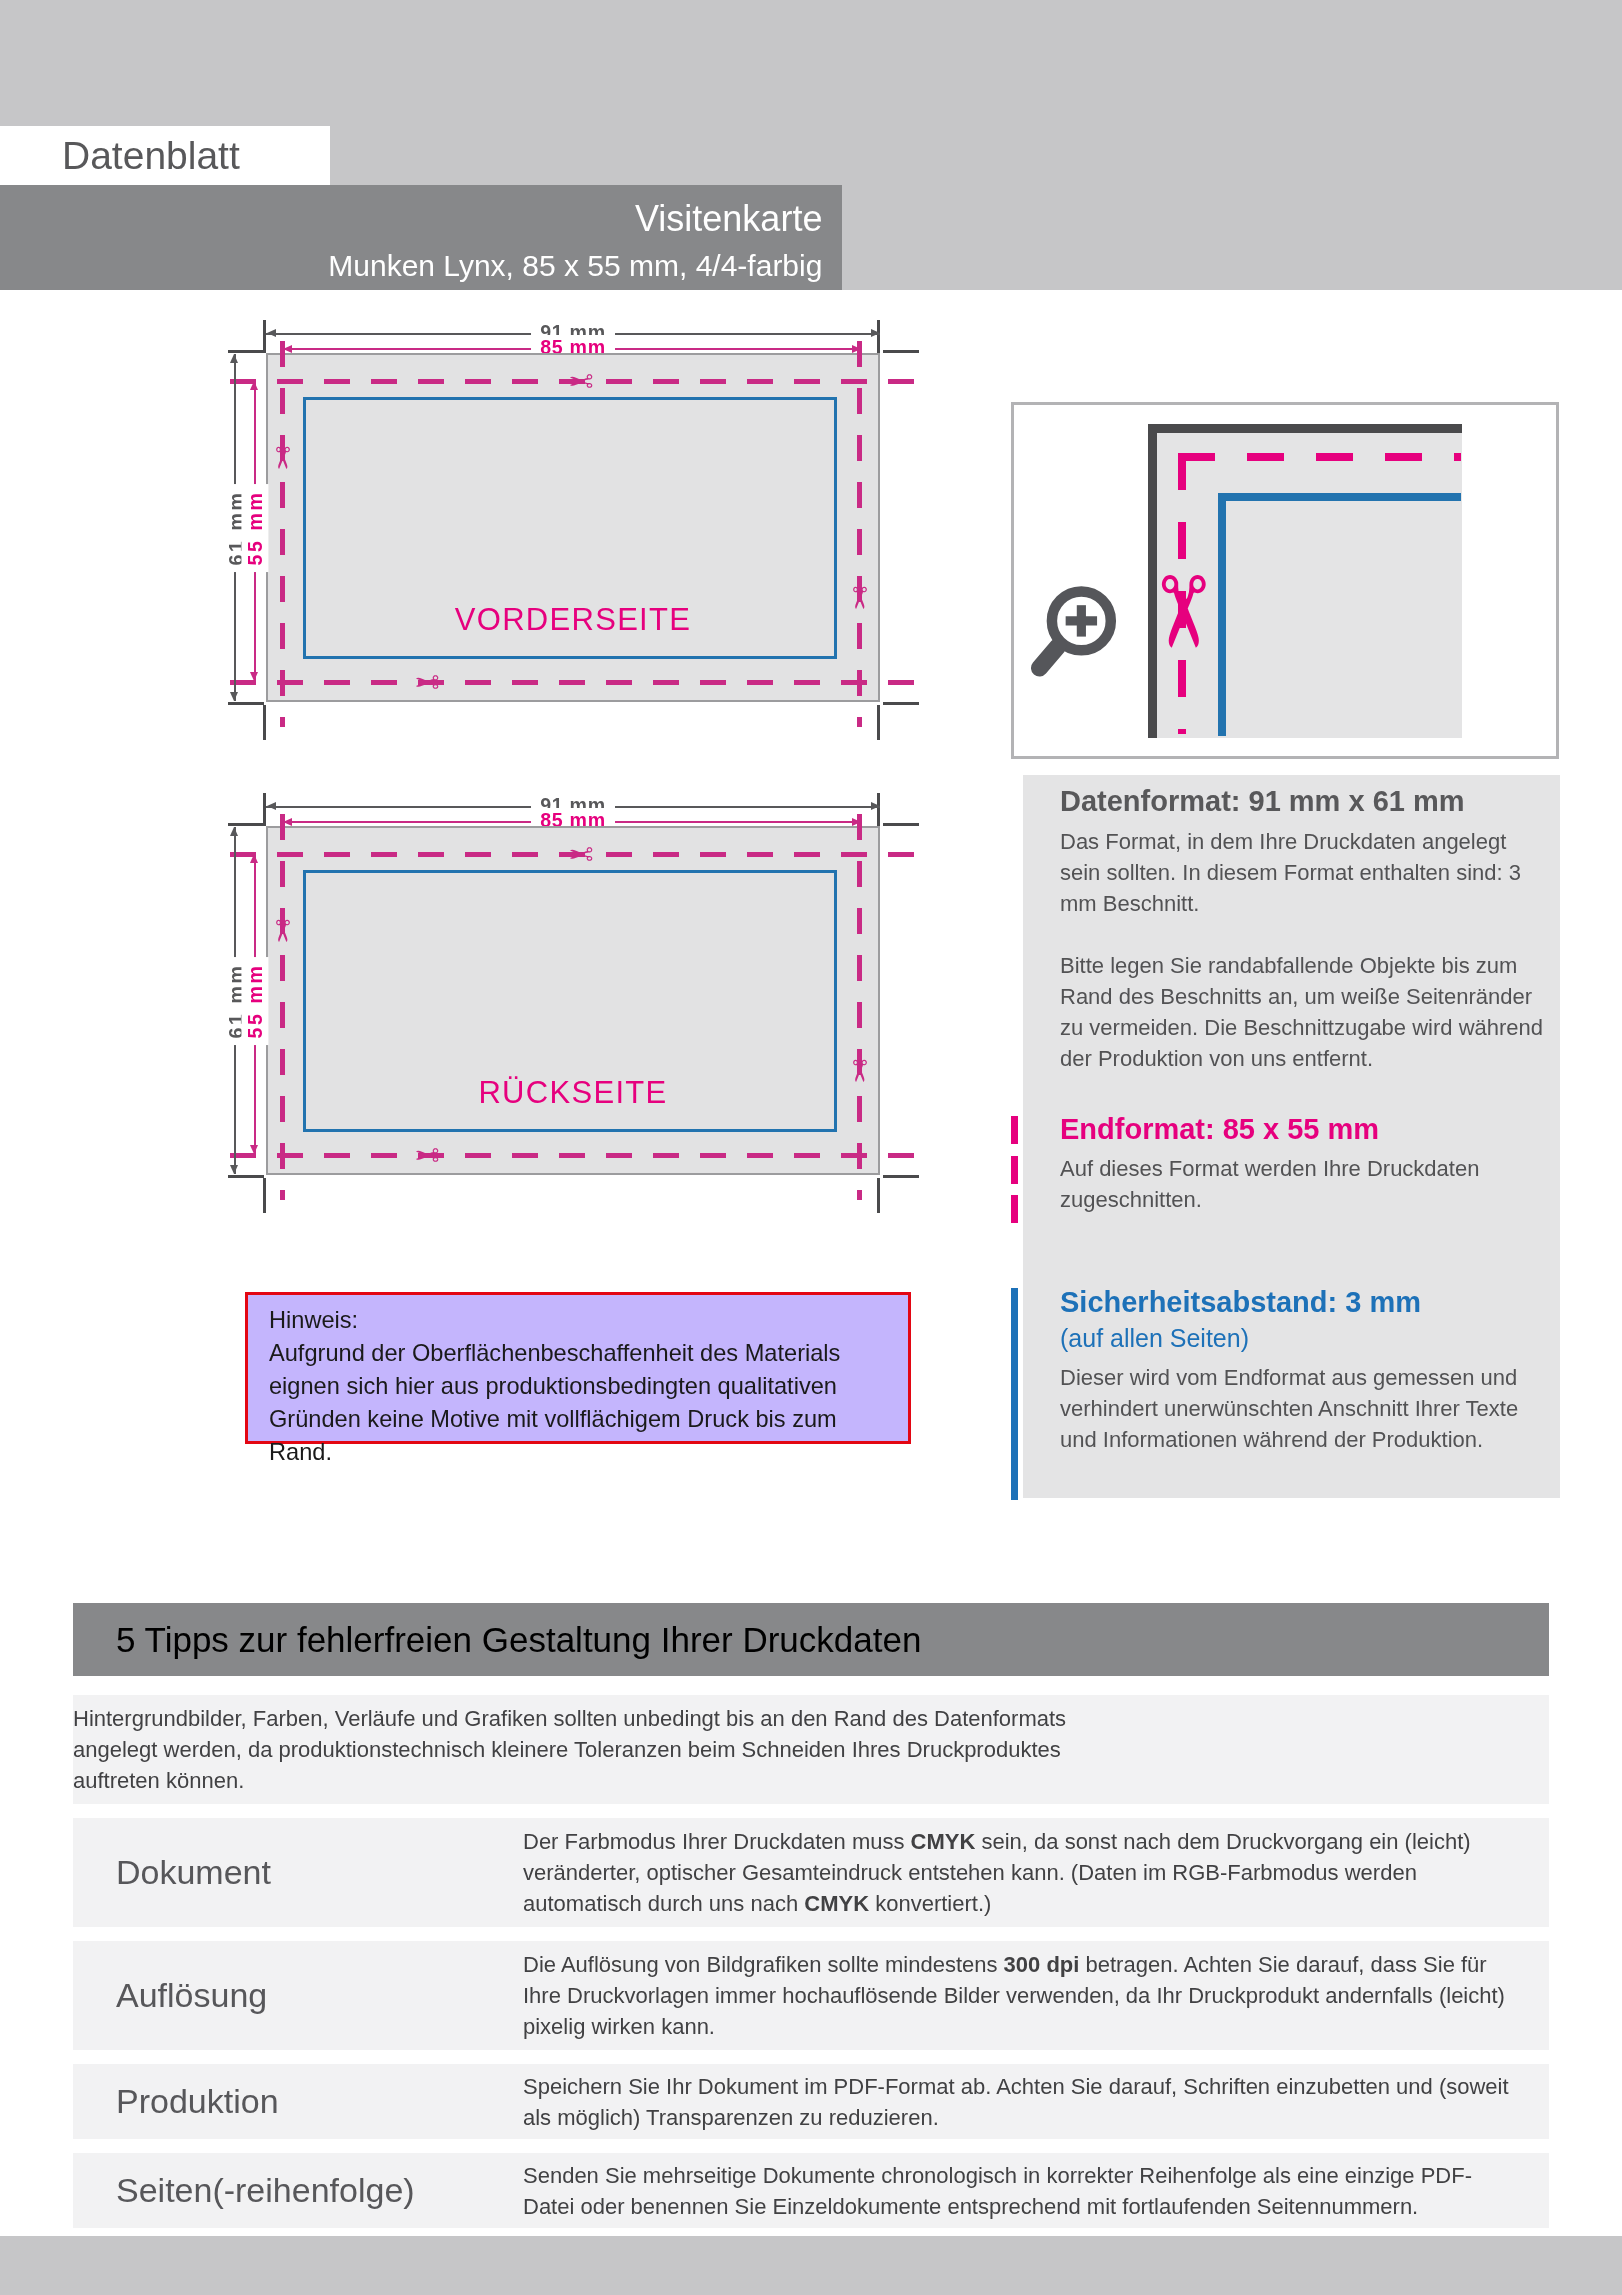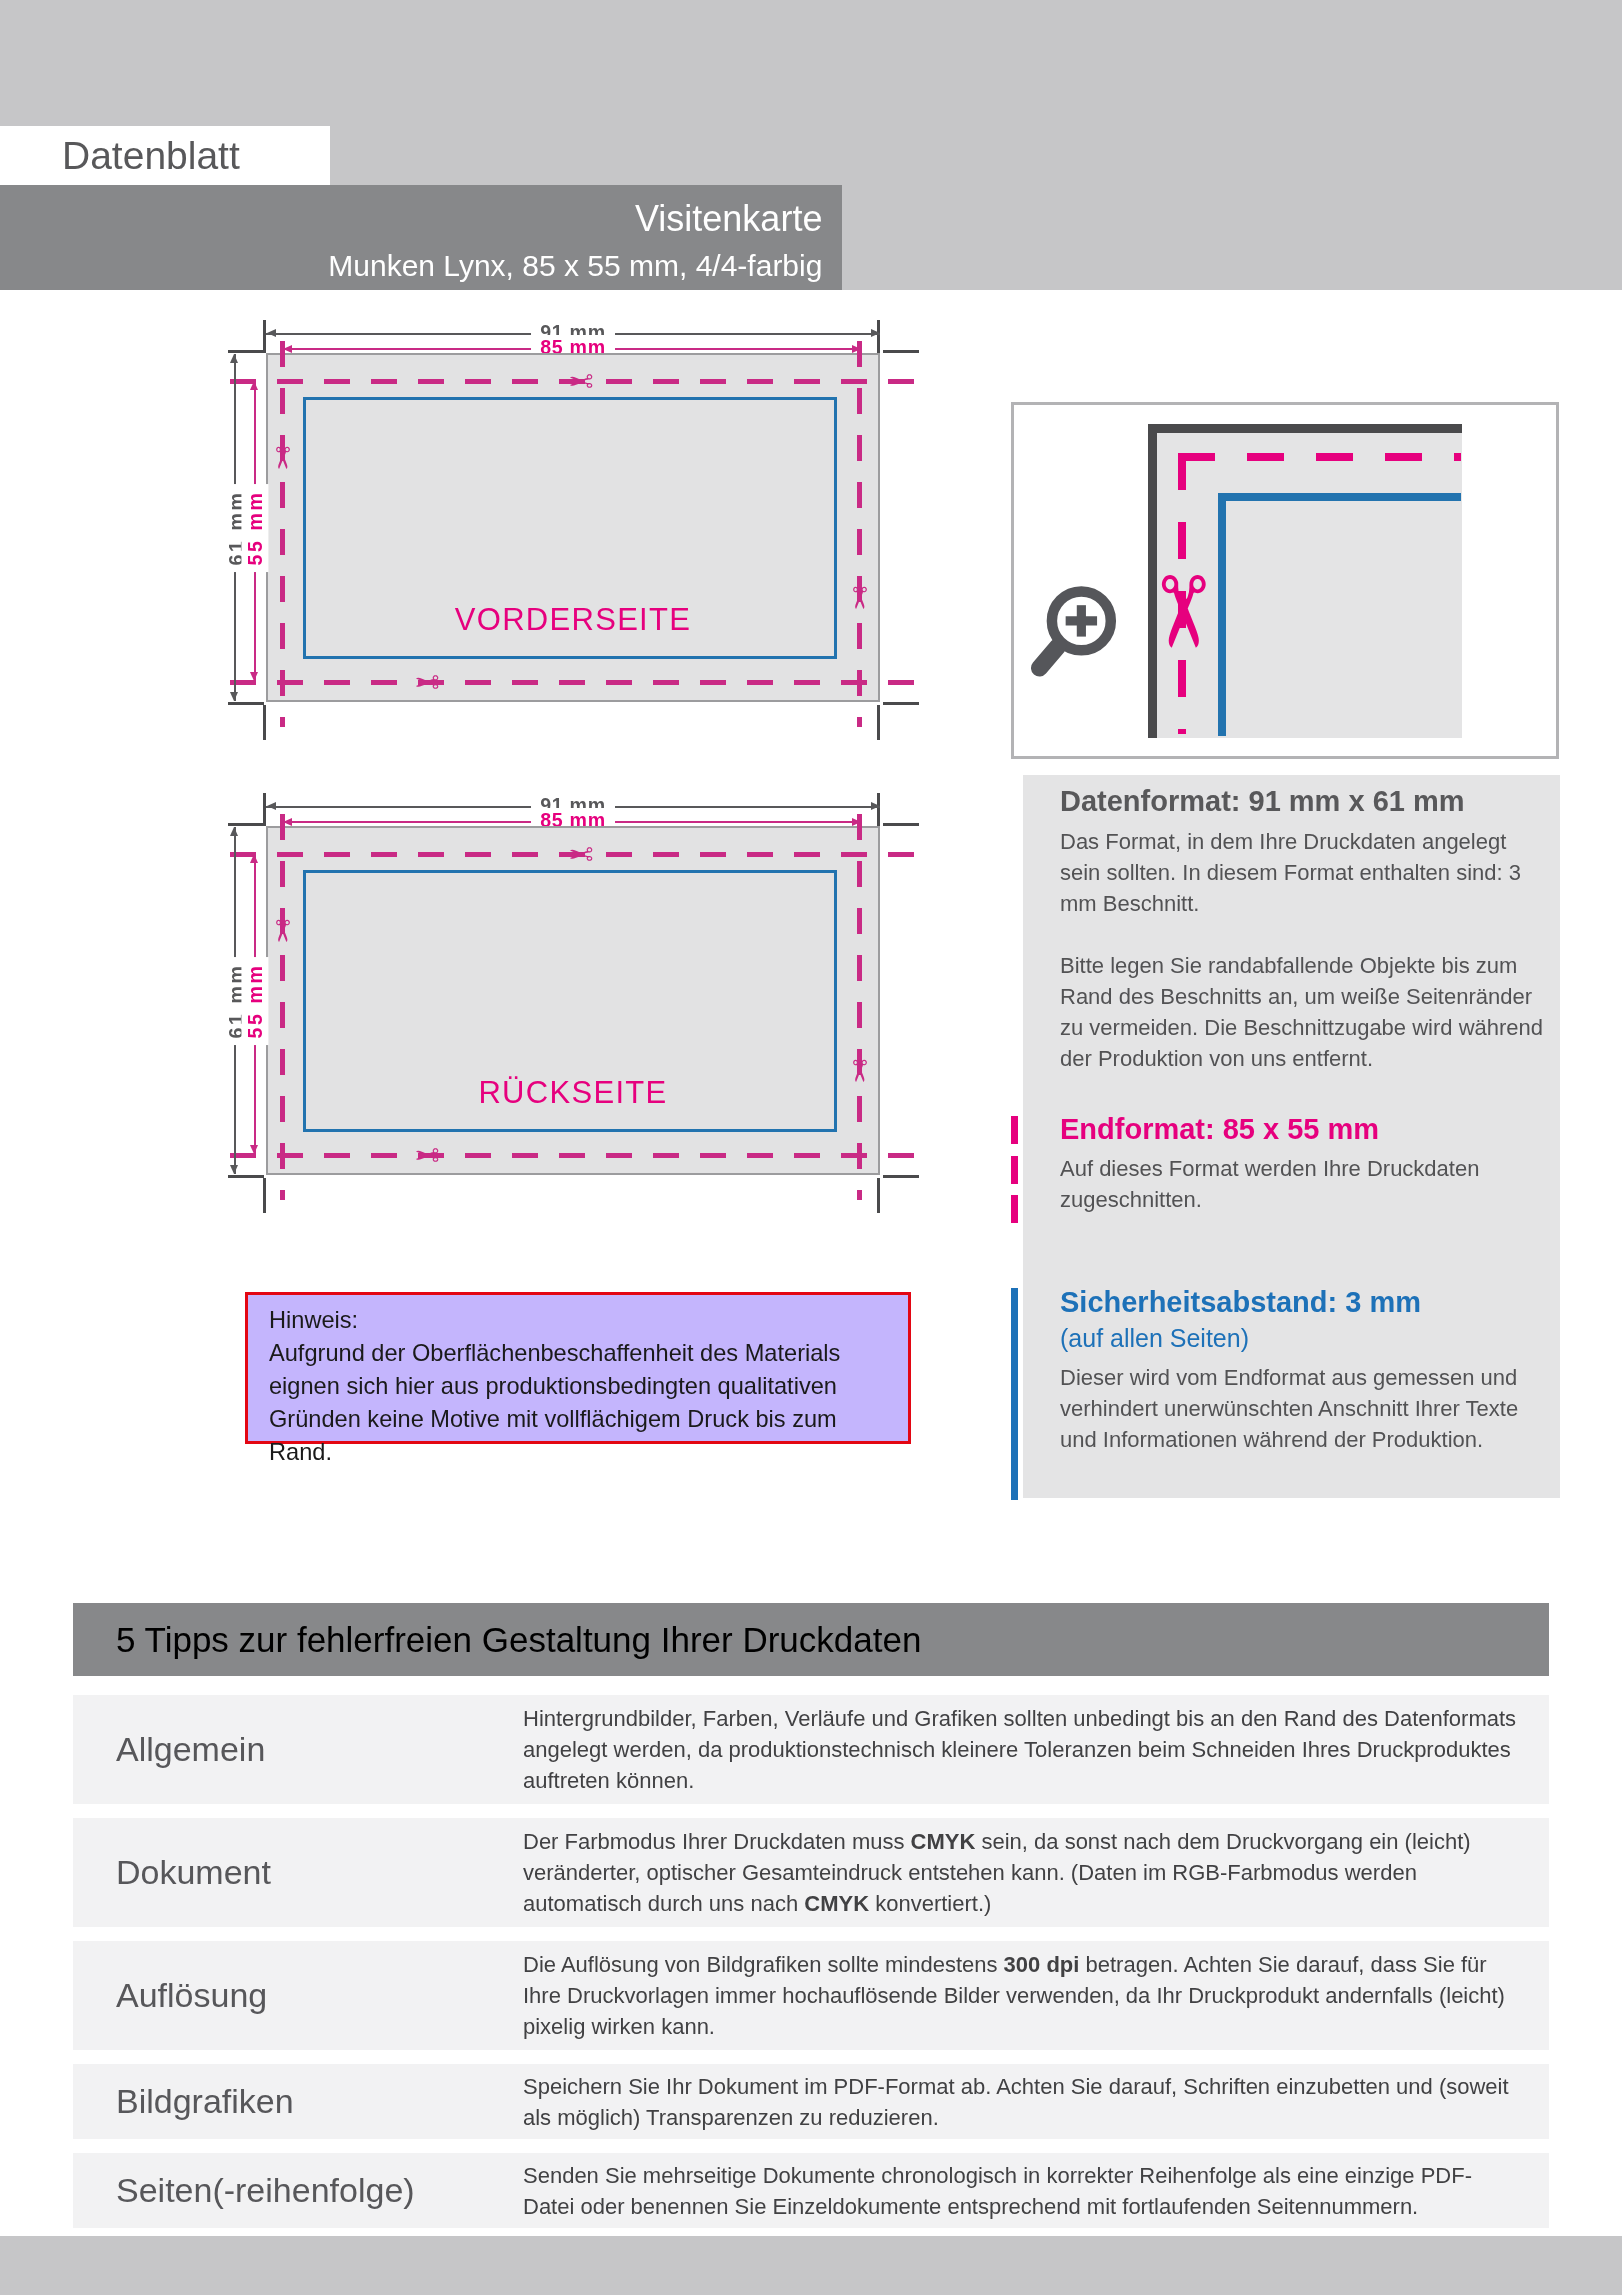--- a/index.html
+++ b/index.html
@@ -178,33 +178,32 @@
 Aufgrund der Oberflächenbeschaffenheit des Materials
 eignen sich hier aus produktionsbedingten qualitativen
 Gründen keine Motive mit vollflächigem Druck bis zum Rand.</div>
   </div>
 
   <div class="abs" style="left:73px;top:1603px;width:1476px;height:73px;background:var(--banner);display:flex;align-items:center;">
     <div style="padding-left:43px;font-size:35px;color:#000000;">5 Tipps zur fehlerfreien Gestaltung Ihrer Druckdaten</div>
   </div>
 
   <div class="abs tip-row" style="left:73px;top:1695px;width:1476px;height:109px;">
-    <div class="tip-label">Allgemein</div>
     <div class="tip-desc"><span>Hintergrundbilder, Farben, Verläufe und Grafiken sollten unbedingt bis an den Rand des Datenformats angelegt werden, da produktionstechnisch kleinere Toleranzen beim Schneiden Ihres Druckproduktes auftreten können.</span></div>
   </div>
   <div class="abs tip-row" style="left:73px;top:1818px;width:1476px;height:109px;">
     <div class="tip-label">Dokument</div>
     <div class="tip-desc"><span>Der Farbmodus Ihrer Druckdaten muss </span><b>CMYK</b><span> sein, da sonst nach dem Druckvorgang ein (leicht) veränderter, optischer Gesamteindruck entstehen kann. (Daten im RGB-Farbmodus werden automatisch durch uns nach </span><b>CMYK</b><span> konvertiert.)</span></div>
   </div>
   <div class="abs tip-row" style="left:73px;top:1941px;width:1476px;height:109px;">
     <div class="tip-label">Auflösung</div>
     <div class="tip-desc"><span>Die Auflösung von Bildgrafiken sollte mindestens </span><b>300 dpi</b><span> betragen. Achten Sie darauf, dass Sie für Ihre Druckvorlagen immer hochauflösende Bilder verwenden, da Ihr Druckprodukt andernfalls (leicht) pixelig wirken kann.</span></div>
   </div>
   <div class="abs tip-row" style="left:73px;top:2064px;width:1476px;height:75px;">
-    <div class="tip-label">Bildgrafiken</div>
+    <div class="tip-label">Produktion</div>
     <div class="tip-desc"><span>Speichern Sie Ihr Dokument im PDF-Format ab. Achten Sie darauf, Schriften einzubetten und (soweit als möglich) Transparenzen zu reduzieren.</span></div>
   </div>
   <div class="abs tip-row" style="left:73px;top:2153px;width:1476px;height:75px;">
     <div class="tip-label">Seiten(-reihenfolge)</div>
     <div class="tip-desc"><span>Senden Sie mehrseitige Dokumente chronologisch in korrekter Reihenfolge als eine einzige PDF-Datei oder benennen Sie Einzeldokumente entsprechend mit fortlaufenden Seitennummern.</span></div>
   </div>
 
   <div class="abs" style="left:0;top:2236px;width:1623px;height:60px;background:var(--band);"></div>
 
 </div>

